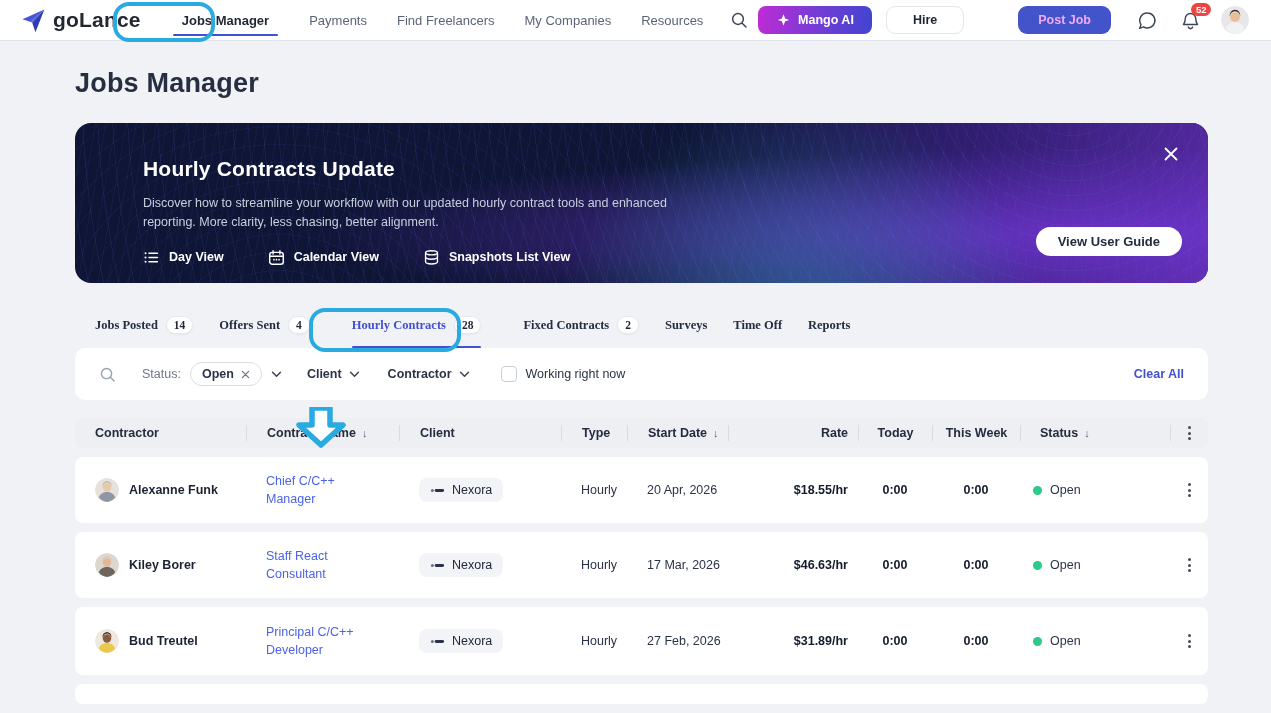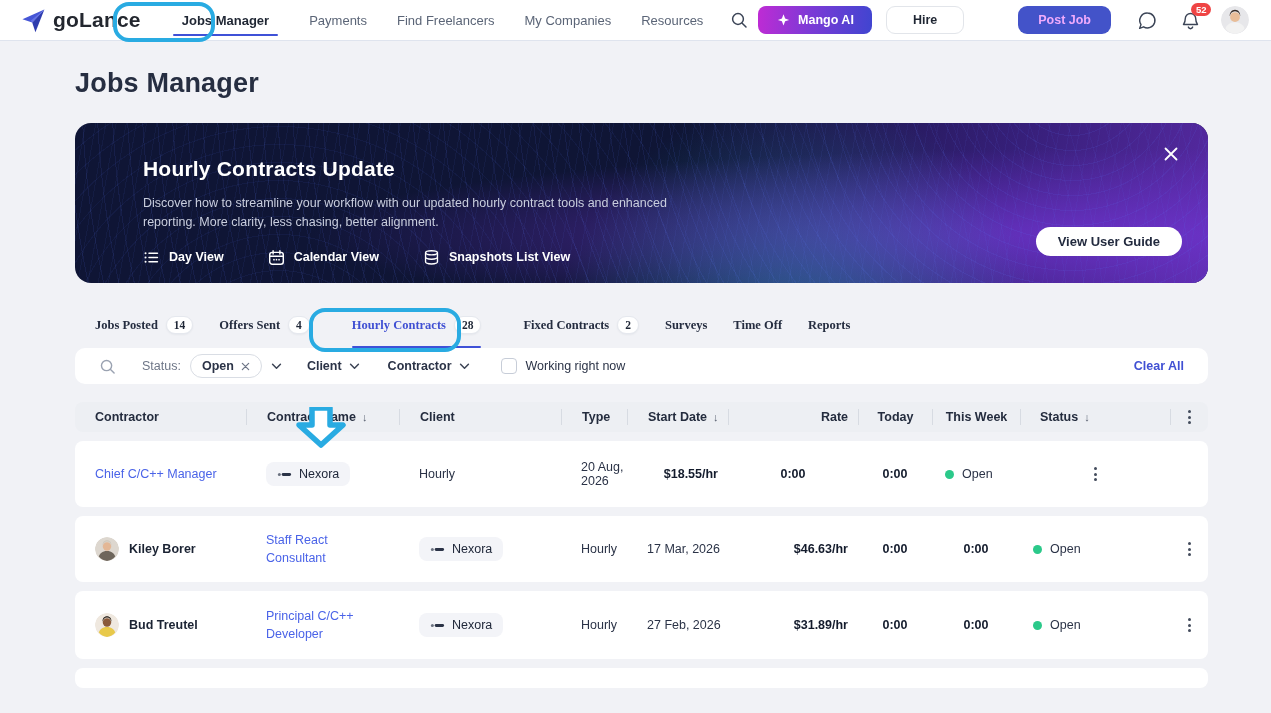--- a/index.html
+++ b/index.html
@@ -55,21 +55,21 @@
   
   .tabs{margin-top:33px;display:flex;align-items:center;gap:26px;padding-left:20px;font-family:Liberation Serif, serif;}
   .tab{display:flex;align-items:center;gap:8px;cursor:pointer;position:relative;padding-bottom:14px;}
   .tab-label{font-size:12.5px;font-weight:700;color:#252d40;white-space:nowrap;}
   .tab.active .tab-label{color:#4050d3;}
   .tab.active::after{content:"";position:absolute;left:0;right:0;bottom:0;height:2.5px;background:#3f51d7;border-radius:2px;}
   .tab.active{margin:0 16px;}
   .tab-count{background:#fff;border:1px solid #e5e8ee;border-radius:10px;padding:2px 7px;font-size:11.5px;font-weight:700;color:#1f2737;box-shadow:0 1px 2px rgba(20,30,60,.05);}
 
   
-  .filter-card{margin-top:0;background:#fff;border-radius:10px;height:36px;display:flex;align-items:center;padding:0 24px;}
+  .filter-card{margin-top:0;background:#fff;border-radius:10px;height:52px;display:flex;align-items:center;padding:0 24px;}
   .filter-search{display:flex;margin-right:26px;cursor:pointer;}
   .filter-label{font-size:12.5px;color:#6e7687;margin-right:9px;}
   .chip{display:flex;align-items:center;gap:7px;border:1px solid #d9dde4;border-radius:14px;padding:4px 11px;cursor:pointer;}
   .chip-text{font-size:12.5px;color:#2b3347;font-weight:600;}
   .chev{display:flex;margin-left:9px;cursor:pointer;}
   .dd{display:flex;align-items:center;gap:7px;cursor:pointer;}
   .dd-label{font-size:12.5px;color:#2b3347;font-weight:600;}
   .dd-client{margin-left:25px;}
   .dd-contractor{margin-left:28px;}
   .checkbox-wrap{display:flex;align-items:center;gap:9px;margin-left:31px;cursor:pointer;}
@@ -326,32 +326,41 @@
     <div class="th actions-h" style="border-left:1px solid #d7dbe2;">
         <span class="kebab">
           <i></i>
           <i></i>
           <i></i>
         </span>
       </div>
   </div>
 
   <div class="grid trow">
+    <div class="td td-contractor">
+      <span class="avatar av-1"><svg viewBox="0 0 24 24" width="24" height="24">
+            <circle cx="12" cy="12" r="12" fill="var(--bg)"></circle>
+            <path d="M12 14c-4.6 0-7.4 2.6-8.2 5.6A12 12 0 0 0 12 24a12 12 0 0 0 8.2-4.4C19.4 16.6 16.6 14 12 14z" fill="var(--shirt)"></path>
+            <circle cx="12" cy="9.5" r="4.2" fill="var(--skin)"></circle>
+            <path d="M7.6 9a4.4 4.4 0 0 1 8.8 0c.5-3.4-1.6-5.8-4.4-5.8S7.1 5.6 7.6 9z" fill="var(--hair)"></path>
+          </svg></span>
+      <span class="c-name">Alexanne Funk</span>
+    </div>
     <div class="td td-link">Chief C/C++ Manager</div>
     <div class="td">
       <span class="client-chip">
         <svg width="15" height="9" viewBox="0 0 16 9">
             <circle cx="2.5" cy="4.5" r="1.6" fill="#6b7280"></circle>
             <rect x="5" y="3" width="10" height="3" rx="1.5" fill="#2b3347"></rect>
           </svg>
         <span class="client-name">Nexora</span>
       </span>
     </div>
     <div class="td">Hourly</div>
-    <div class="td">20 Aug, 2026</div>
+    <div class="td">20 Apr, 2026</div>
     <div class="td num">$18.55/hr</div>
     <div class="td ctr">0:00</div>
     <div class="td ctr">0:00</div>
     <div class="td td-status">
         <span class="dot"></span>
         <span>Open</span>
       </div>
     <div class="td td-actions">
         <span class="kebab">
           <i></i>

